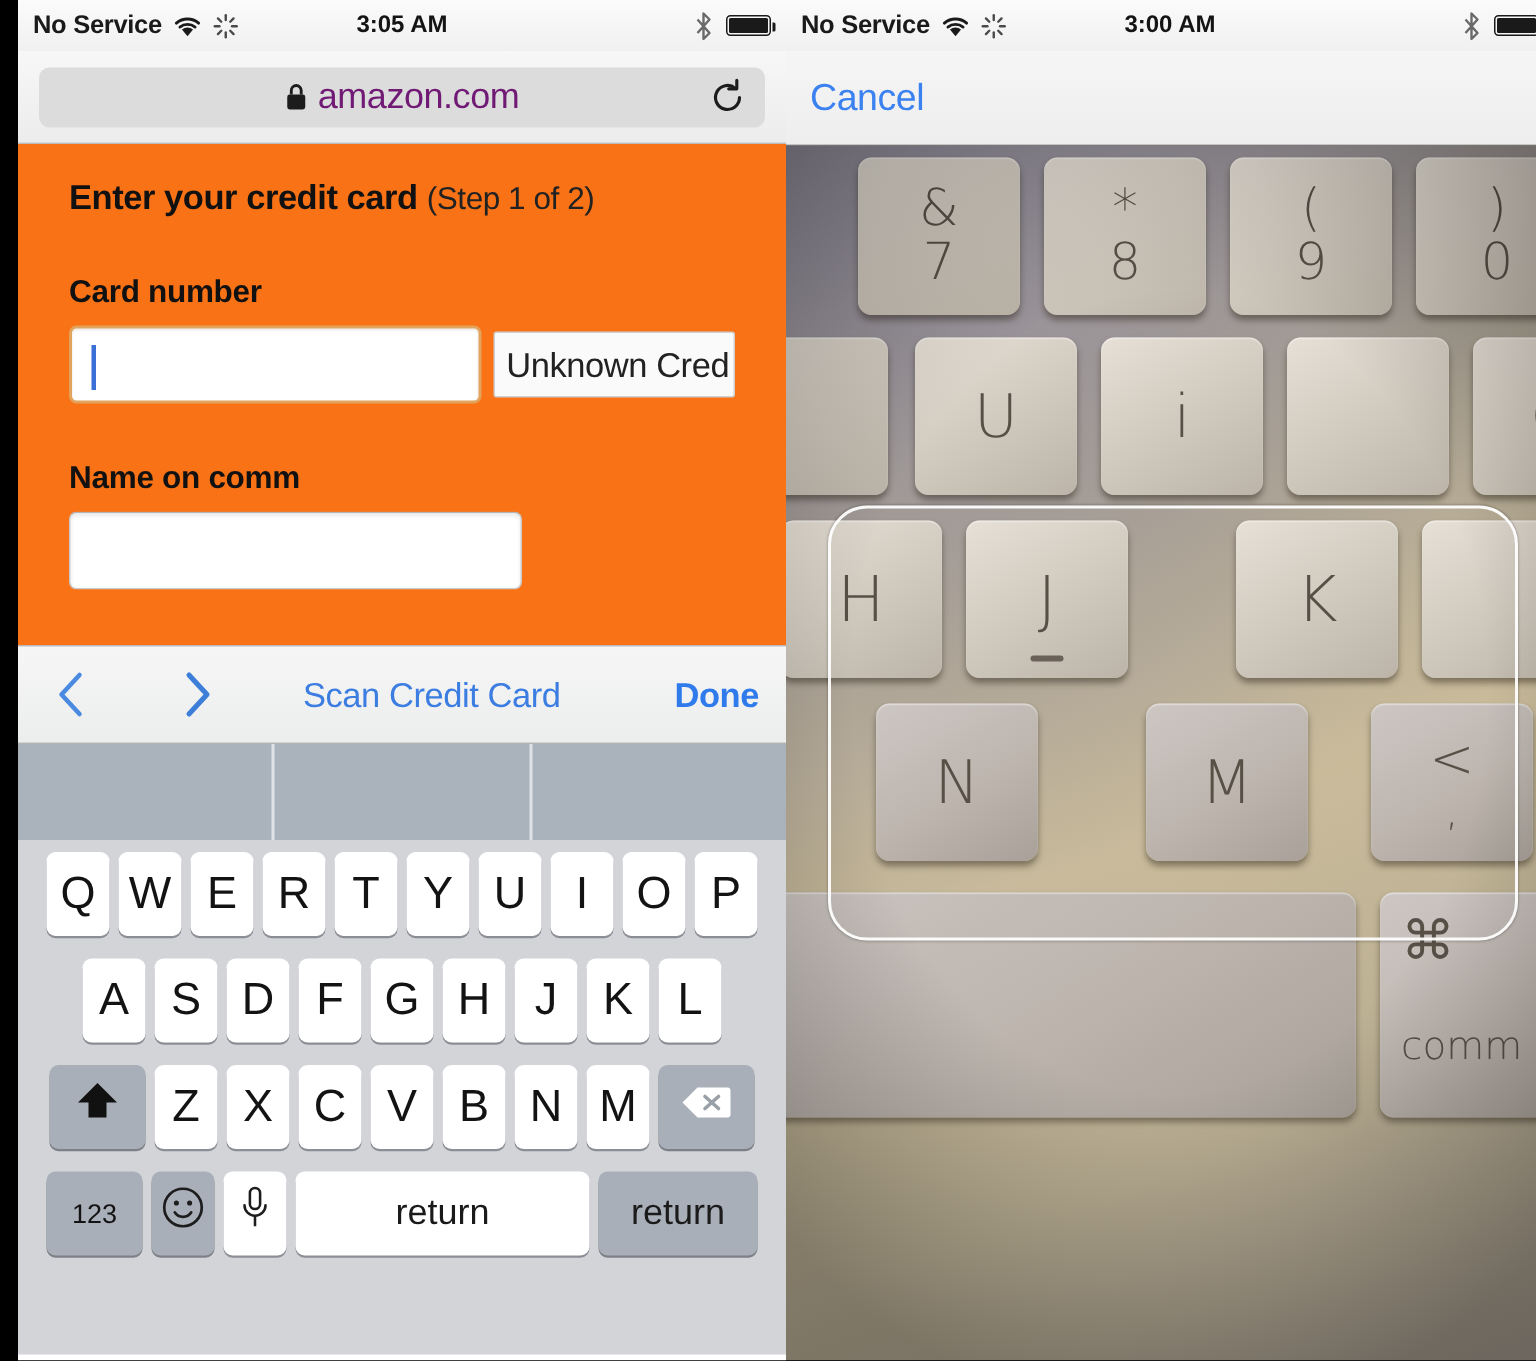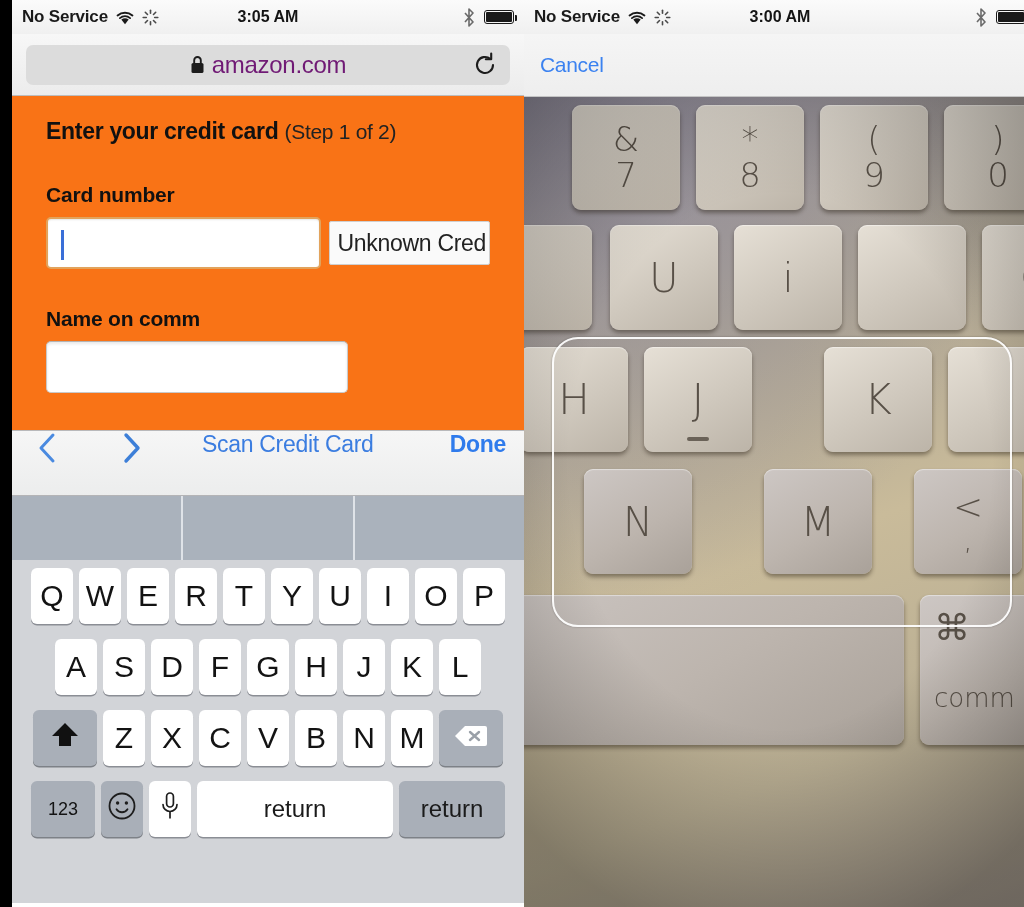--- a/index.html
+++ b/index.html
@@ -35,21 +35,21 @@
   .field-row{margin-top:10px;display:flex;align-items:flex-start;}
   .inp{width:302px;height:52px;box-sizing:border-box;background:#fff;border:2px solid #e2a35c;
        border-radius:5px;box-shadow:inset 0 1px 2px rgba(0,0,0,.10);position:relative;}
   .inp.plain{border:1px solid #c9c9c9;border-top-color:#b4b4b4;box-shadow:inset 0 2px 3px rgba(0,0,0,.09);}
   .caret{position:absolute;left:13px;top:11px;width:3px;height:30px;background:#3a6fd8;}
   .cardtype{margin-left:8px;height:44px;margin-top:4px;box-sizing:border-box;background:#fafafa;
             border:1px solid #cfcfcf;border-radius:2px;display:flex;align-items:center;padding:0 8px;
             font-size:23px;color:#222;white-space:nowrap;overflow:hidden;width:176px;letter-spacing:-.3px;}
 
   .accessory{height:66px;background:linear-gradient(#f6f6f6,#eceded);border-top:1px solid #b9b9bb;
-             border-bottom:1px solid #b4b4b6;display:flex;align-items:flex-start;padding:0 18px;box-sizing:border-box;gap:15px;}
+             border-bottom:1px solid #b4b4b6;display:flex;align-items:center;padding:0 18px;box-sizing:border-box;gap:15px;}
   .chev{width:34px;height:34px;display:flex;align-items:center;justify-content:center;}
   .scan-link{margin-left:38px;font-size:23px;color:#3b7de0;letter-spacing:-.3px;}
   .done-link{margin-left:auto;font-size:23px;color:#2f7bec;font-weight:600;letter-spacing:-.3px;}
 
   .predict{height:64px;background:#aab2bc;display:flex;}
   .predict .cell{flex:1;border-right:2px solid #dfe3e8;box-sizing:border-box;}
   .predict .cell:last-child{border-right:none;}
 
   .kbd{height:343px;background:#d2d4d8;padding:8px 3px 4px 3px;box-sizing:border-box;
        display:flex;flex-direction:column;justify-content:flex-start;gap:15px;}
@@ -62,21 +62,21 @@
   .key.space{width:196px;font-size:24px;color:#1a1a1a;}
   .key.ret{width:106px;font-size:24px;color:#1b1b1b;}
   .key.num{width:64px;font-size:18px;}
 
   
   .panel-right{position:relative;width:512px;height:907px;overflow:hidden;background:#000;}
   .statusbar-r{position:relative;height:34px;background:linear-gradient(#fbfbfb,#f0f0f0);
                display:flex;align-items:center;padding:0 10px;box-sizing:border-box;}
   .navbar-r{height:63px;background:linear-gradient(#f5f5f5,#eeeeee);border-bottom:1px solid #c4c4c4;
             display:flex;align-items:center;padding:0 16px;box-sizing:border-box;}
-  .cancel{font-size:21px;color:#3b82f0;letter-spacing:-.3px;}
+  .cancel{font-size:25px;color:#3b82f0;letter-spacing:-.3px;}
 
   .camera{position:absolute;left:0;top:97px;width:512px;height:810px;overflow:hidden;
           background:#8d8780;}
   .cam-bg{position:absolute;inset:0;
     background:
       radial-gradient(120% 90% at 20% 10%, rgba(150,145,160,.55), rgba(0,0,0,0) 60%),
       linear-gradient(160deg,#8b8796 0%,#a79f92 28%,#c9bb9a 55%,#b9ae93 78%,#9c9287 100%);}
   .cam-vignette{position:absolute;inset:0;
     background:radial-gradient(75% 60% at 50% 45%, rgba(0,0,0,0) 55%, rgba(0,0,0,.30) 100%);}
   

